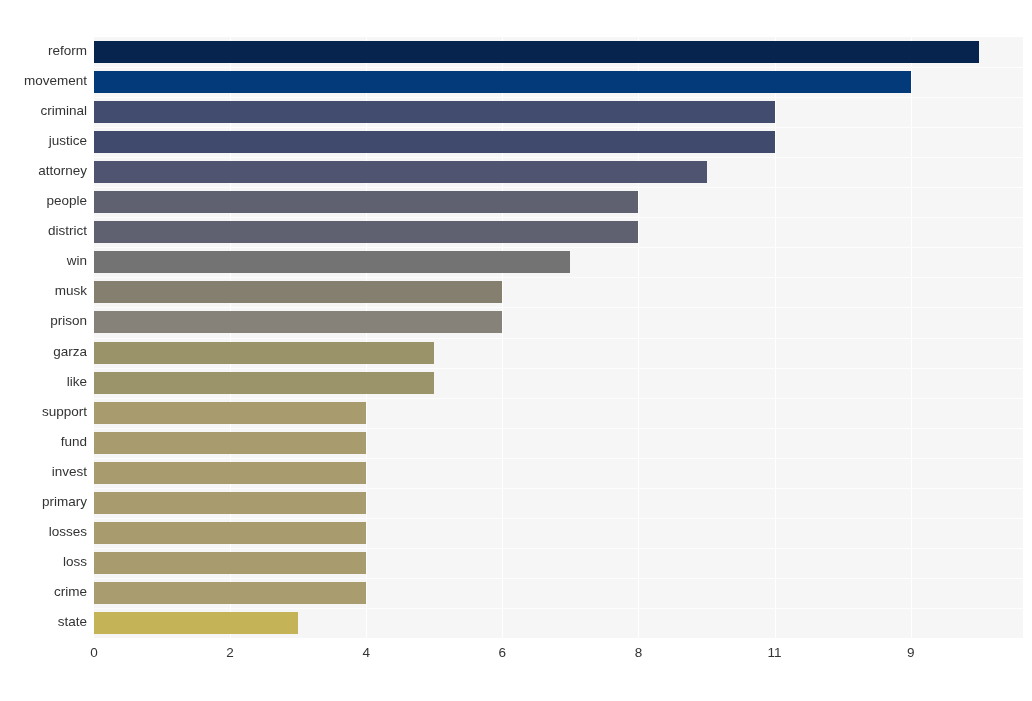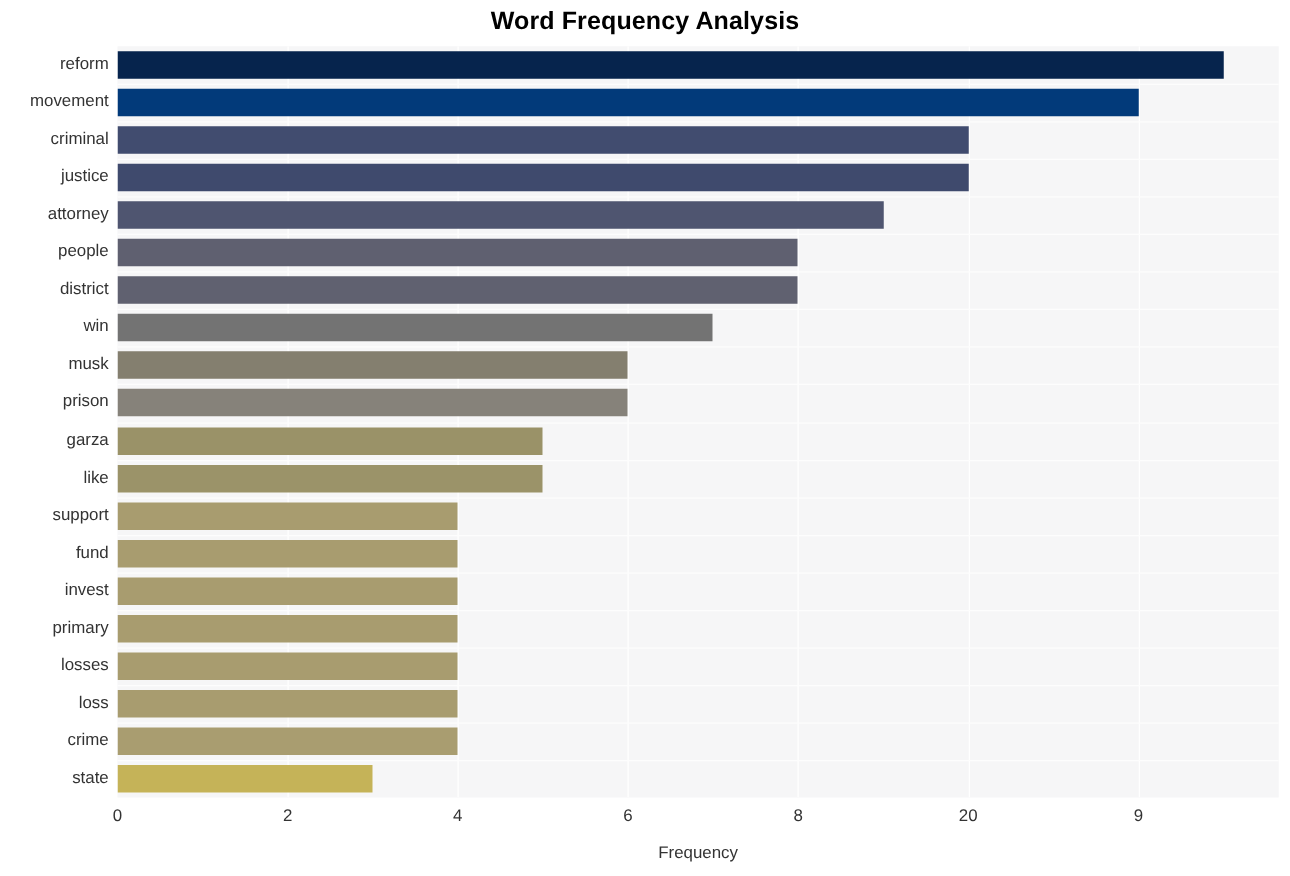--- a/index.html
+++ b/index.html
@@ -104,21 +104,20 @@
     text-align: center;
     font-size: 13.5px;
     color: #333333;
   }
 </style>
 </head>
 <body>
 
 <div id="figure">
 
-  <div id="chart-title">Word Frequency Analysis</div>
 
   <div id="plot-area">
     <div id="gridlines-v">
         <div class="gridline-v" style="left: 136.117px;"></div>
         <div class="gridline-v" style="left: 272.234px;"></div>
         <div class="gridline-v" style="left: 408.352px;"></div>
         <div class="gridline-v" style="left: 544.469px;"></div>
         <div class="gridline-v" style="left: 680.586px;"></div>
         <div class="gridline-v" style="left: 816.703px;"></div>
       </div>
@@ -228,19 +227,18 @@
       <div class="ytick" style="top: 553.875px;">loss</div>
       <div class="ytick" style="top: 583.925px;">crime</div>
       <div class="ytick" style="top: 613.975px;">state</div>
     </div>
   <div id="x-axis">
       <div class="xtick" style="left: 94px;">0</div>
       <div class="xtick" style="left: 230.117px;">2</div>
       <div class="xtick" style="left: 366.234px;">4</div>
       <div class="xtick" style="left: 502.352px;">6</div>
       <div class="xtick" style="left: 638.469px;">8</div>
-      <div class="xtick" style="left: 774.586px;">20</div>
+      <div class="xtick" style="left: 774.586px;">11</div>
       <div class="xtick" style="left: 910.703px;">9</div>
     </div>
 
-  <div id="xlabel">Frequency</div>
 
 </div>
 
 </body></html>

